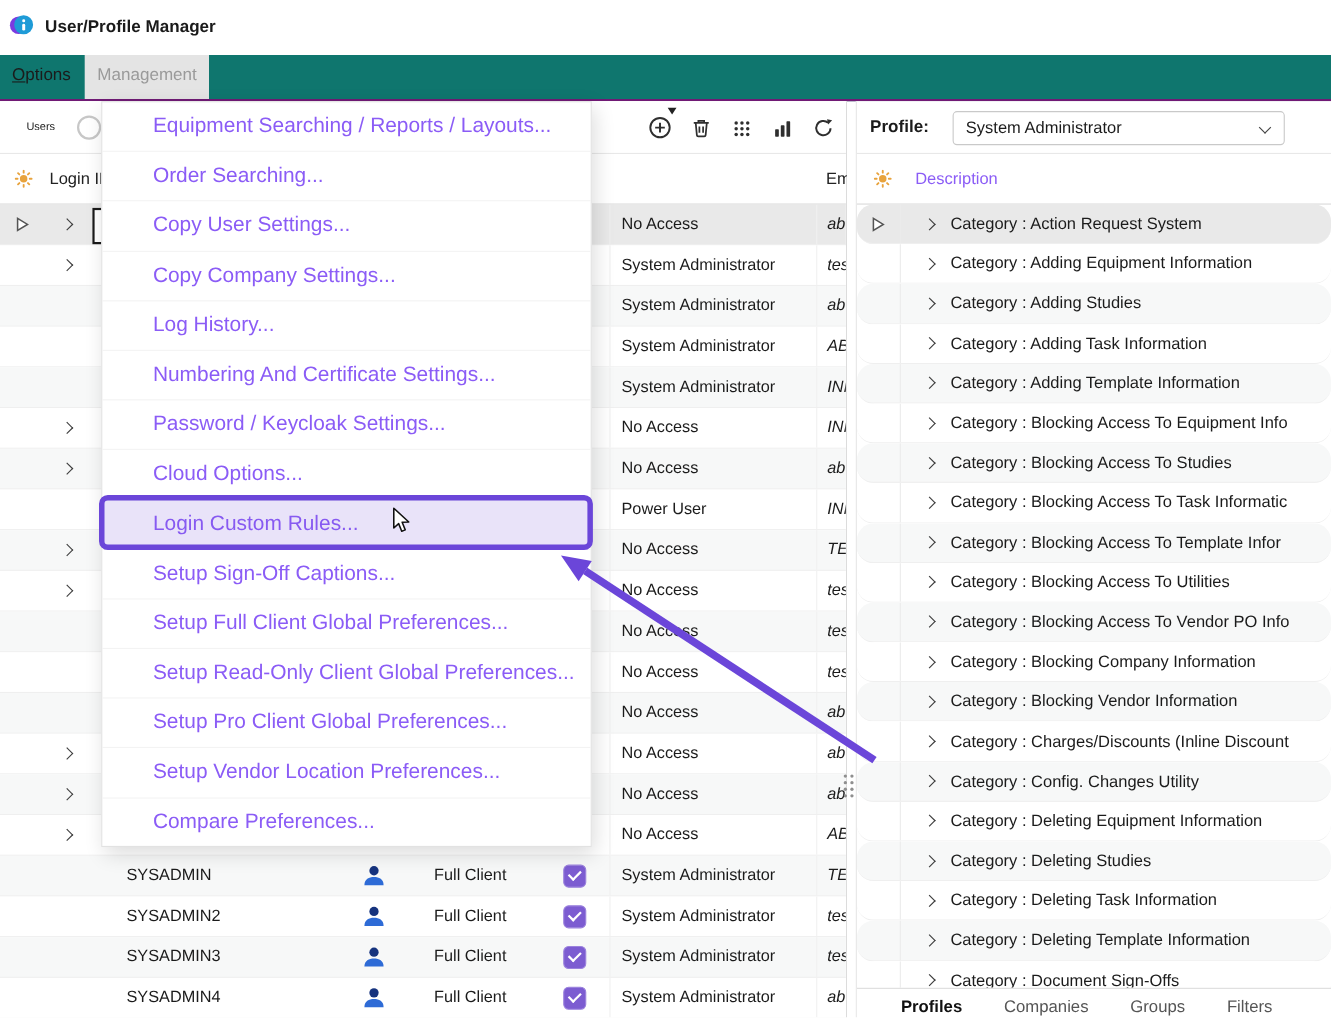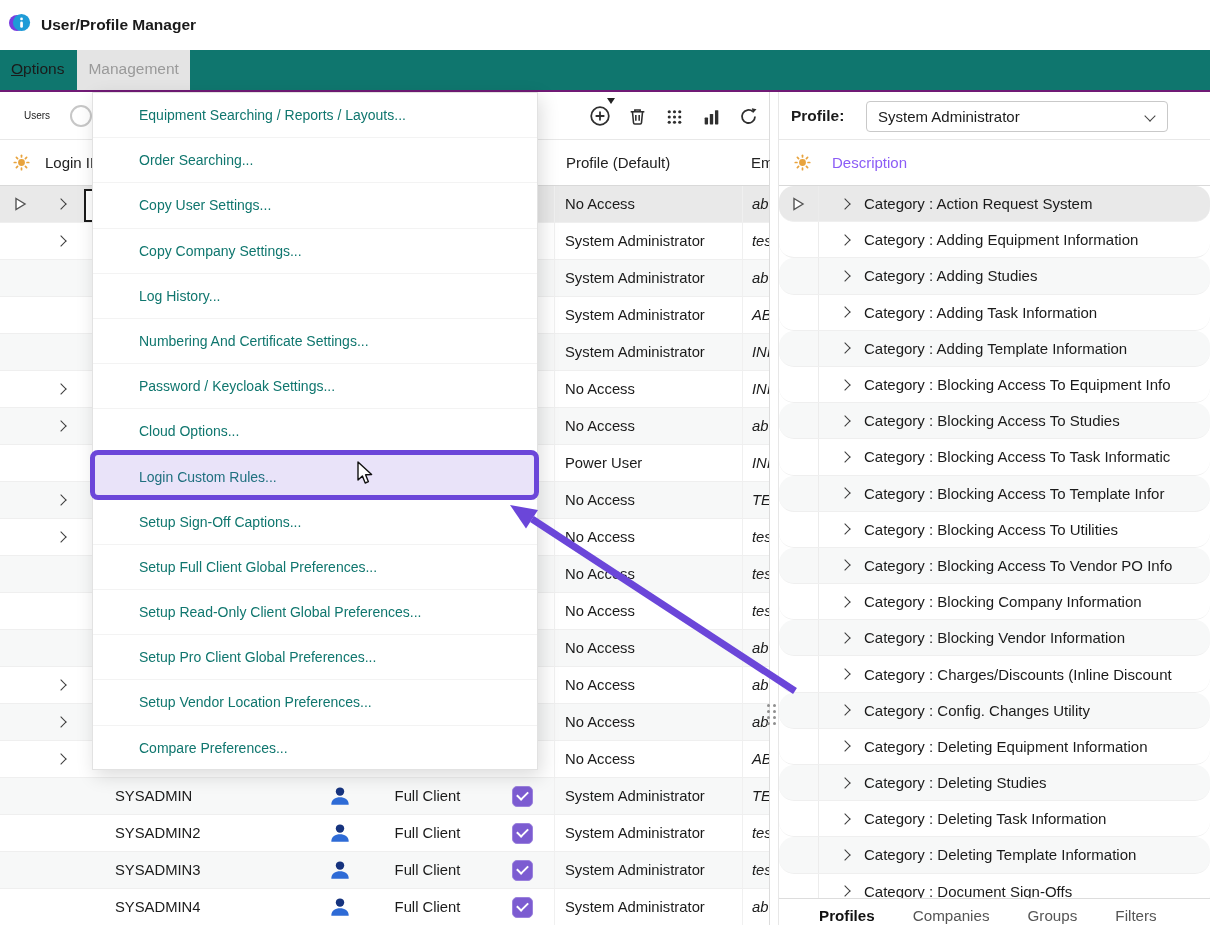--- a/index.html
+++ b/index.html
@@ -78,21 +78,21 @@
   .rp-tabbar{position:absolute;left:0;right:0;top:806px;height:27px;border-top:1px solid #ddd;background:#fff;display:flex;gap:38px;padding-left:40px;font-size:15.2px;overflow:hidden;z-index:10;}
   .tab{padding-top:8px;color:#555;white-space:nowrap;}
   .tab.active{color:#111;font-weight:700;}
 
   
   .grip{position:absolute;left:767px;top:704px;display:grid;grid-template-columns:repeat(2,3px);grid-auto-rows:3px;gap:3px;z-index:20;}
   .grip span{width:3px;height:3px;border-radius:50%;background:#8f8f8f;}
 
   
   .menu{position:absolute;left:92px;top:92px;width:446px;height:678px;background:#fff;border:1px solid #e2e2e2;box-shadow:3px 6px 18px rgba(0,0,0,0.14);z-index:50;}
-  .menu-item{height:45.2px;line-height:44px;padding-left:46px;font-size:14px;color:#0f766e;border-bottom:1px solid #f3f3f3;white-space:nowrap;cursor:default;}
+  .menu-item{height:45.2px;line-height:44px;padding-left:46px;font-size:19px;color:#8b5cf6;border-bottom:1px solid #f3f3f3;white-space:nowrap;cursor:default;}
   .menu-item:last-child{border-bottom:none;}
 
   
   .hl-box{position:absolute;left:90px;top:450px;width:449px;height:50px;border:5px solid #6B46D9;border-radius:8px;background:rgba(116,78,217,0.16);z-index:60;pointer-events:none;}
   .annot-arrow{position:absolute;left:0;top:0;z-index:70;pointer-events:none;}
   .cursor{position:absolute;left:352px;top:460px;z-index:80;pointer-events:none;}
 </style>
 </head>
 <body>
 
@@ -172,21 +172,20 @@
             <rect x="0.5" y="9" width="4" height="2" rx="1"></rect>
             <rect x="15.5" y="9" width="4" height="2" rx="1"></rect>
             <rect x="9" y="0.5" width="2" height="4" rx="1" transform="rotate(45 10 10)"></rect>
             <rect x="9" y="15.5" width="2" height="4" rx="1" transform="rotate(45 10 10)"></rect>
             <rect x="9" y="0.5" width="2" height="4" rx="1" transform="rotate(-45 10 10)"></rect>
             <rect x="9" y="15.5" width="2" height="4" rx="1" transform="rotate(-45 10 10)"></rect>
           </g>
         </svg>
     </span>
     <span class="h-login">Login ID</span>
-    <span class="h-profile">Profile (Default)</span>
     <span class="h-email">Email</span>
   </div>
 
   <div class="lp-rows" id="left-rows">
       <div class="lrow selected">
         <div class="ci">
           <svg width="13" height="14" viewBox="0 0 13 14">
             <polygon points="2,1.5 11,7 2,12.5" fill="#ffffff" stroke="#555" stroke-width="1.4"></polygon>
           </svg>
         </div>

